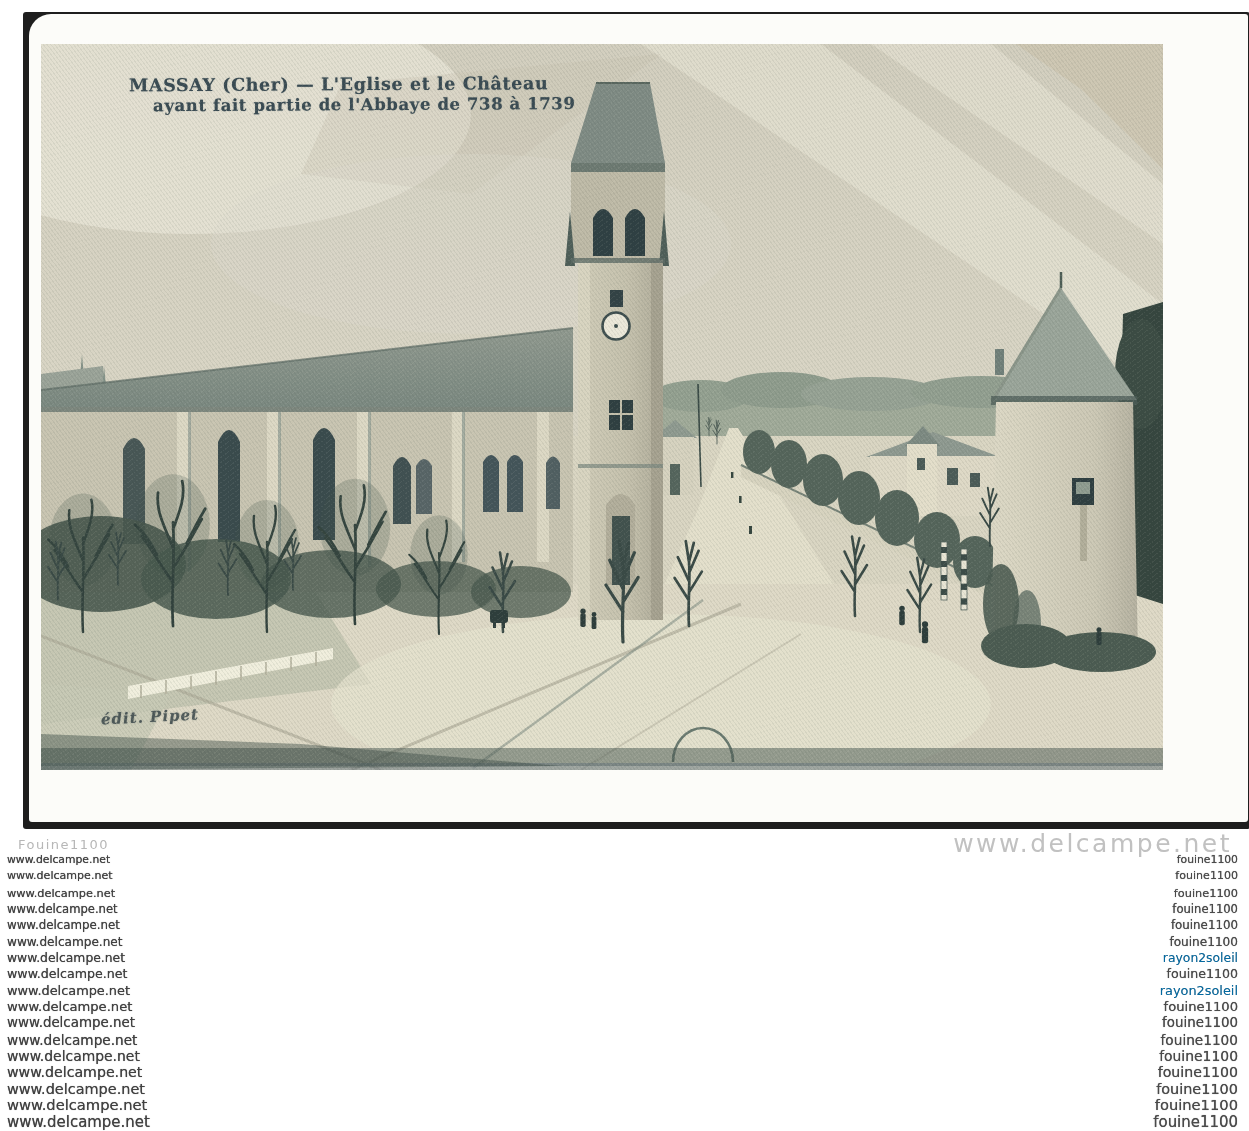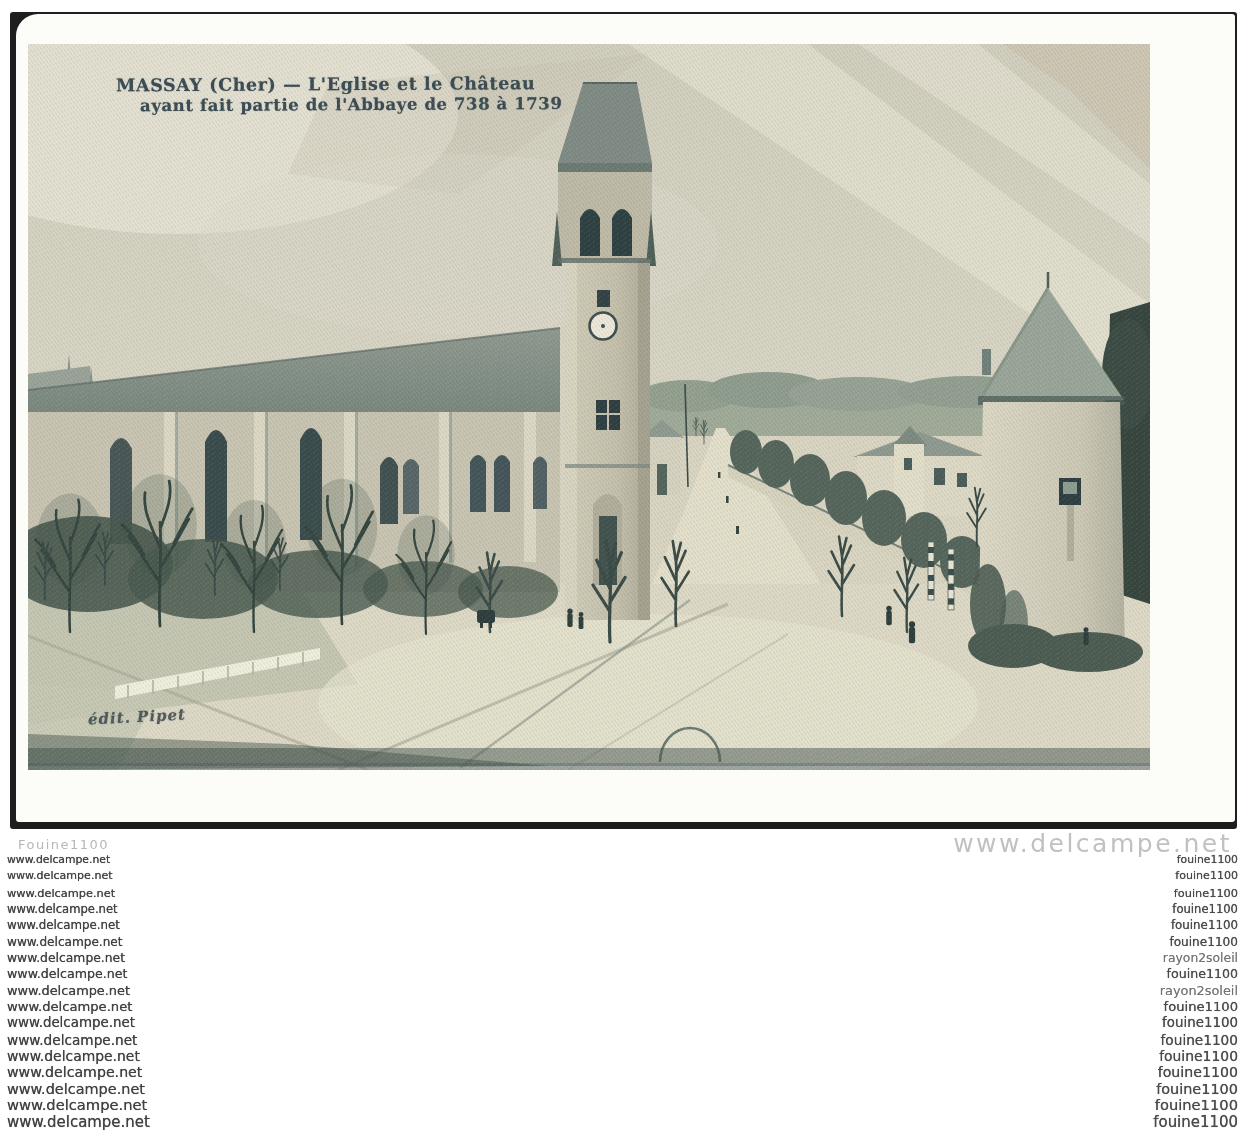--- a/index.html
+++ b/index.html
@@ -3,21 +3,21 @@
 <meta charset="utf-8">
 <style>
   html,body{margin:0;padding:0;}
   body{
     width:1249px;height:1131px;position:relative;overflow:hidden;
     background:#ffffff;
     font-family:"DejaVu Sans","Liberation Sans",sans-serif;
   }
   
   .scan-frame{
-    position:absolute;left:10px;top:12px;width:1227px;height:817px;
+    position:absolute;left:23px;top:12px;width:1227px;height:817px;
     background:#1e1e1e;border-radius:3px;
   }
   .postcard-card{
     position:absolute;left:6px;top:2px;right:2px;bottom:7px;
     background:#fcfcf9;
     border-top-left-radius:22px;border-top-right-radius:3px;
     border-bottom-left-radius:3px;border-bottom-right-radius:3px;
   }
   .postcard-photo{
     position:absolute;left:18px;top:32px;width:1122px;height:726px;
@@ -57,21 +57,21 @@
     letter-spacing:2.5px;
   }
   .wm-col{position:absolute;top:852px;}
   .wm-col-left{left:7px;text-align:left;}
   .wm-col-right{right:11px;text-align:right;}
   .wm-row{
     line-height:16.35px;white-space:nowrap;color:#414141;
     text-shadow:0 0 .7px #555555;
   }
   .wm-col-right .wm-row{color:#4a4a4a;}
-  .wm-row.muted{color:#737373;text-shadow:0 0 .5px #a5a5a5;}
+  .wm-row.muted{color:#0369a1;text-shadow:0 0 .5px #a5a5a5;}
 </style>
 </head>
 <body>
 
 <div class="scan-frame">
   <div class="postcard-card"></div>
 
   <div class="postcard-photo">
     <svg width="1122" height="726" viewBox="0 0 1122 726">
       <defs>

